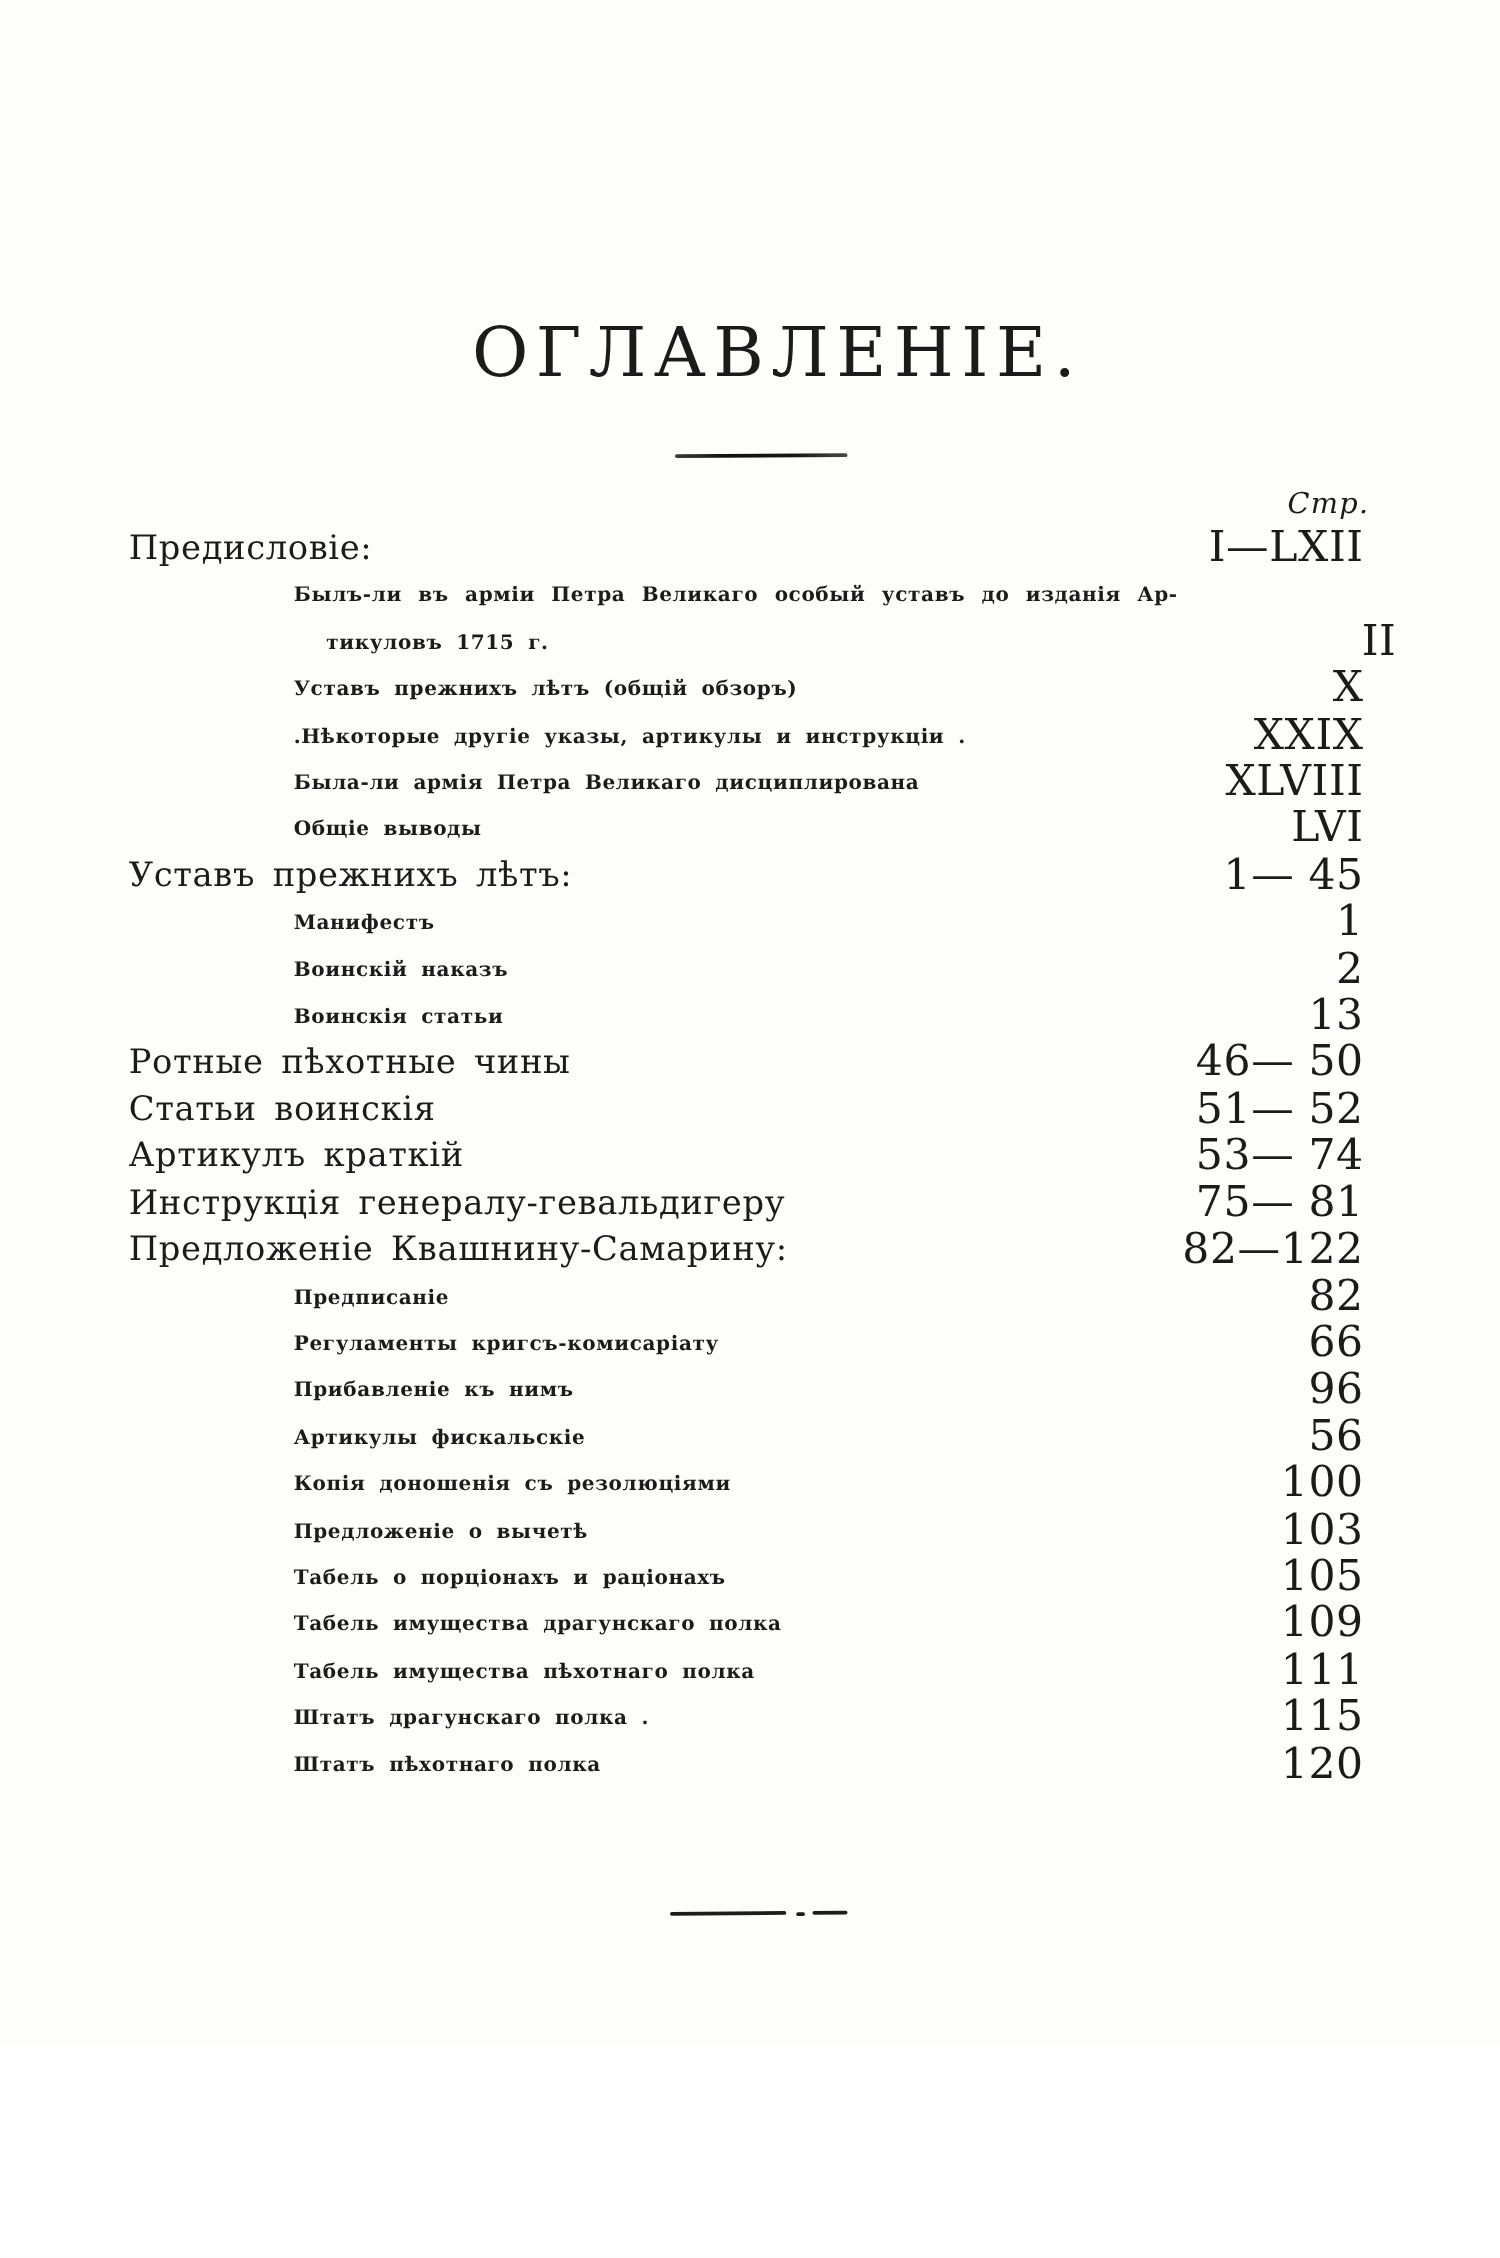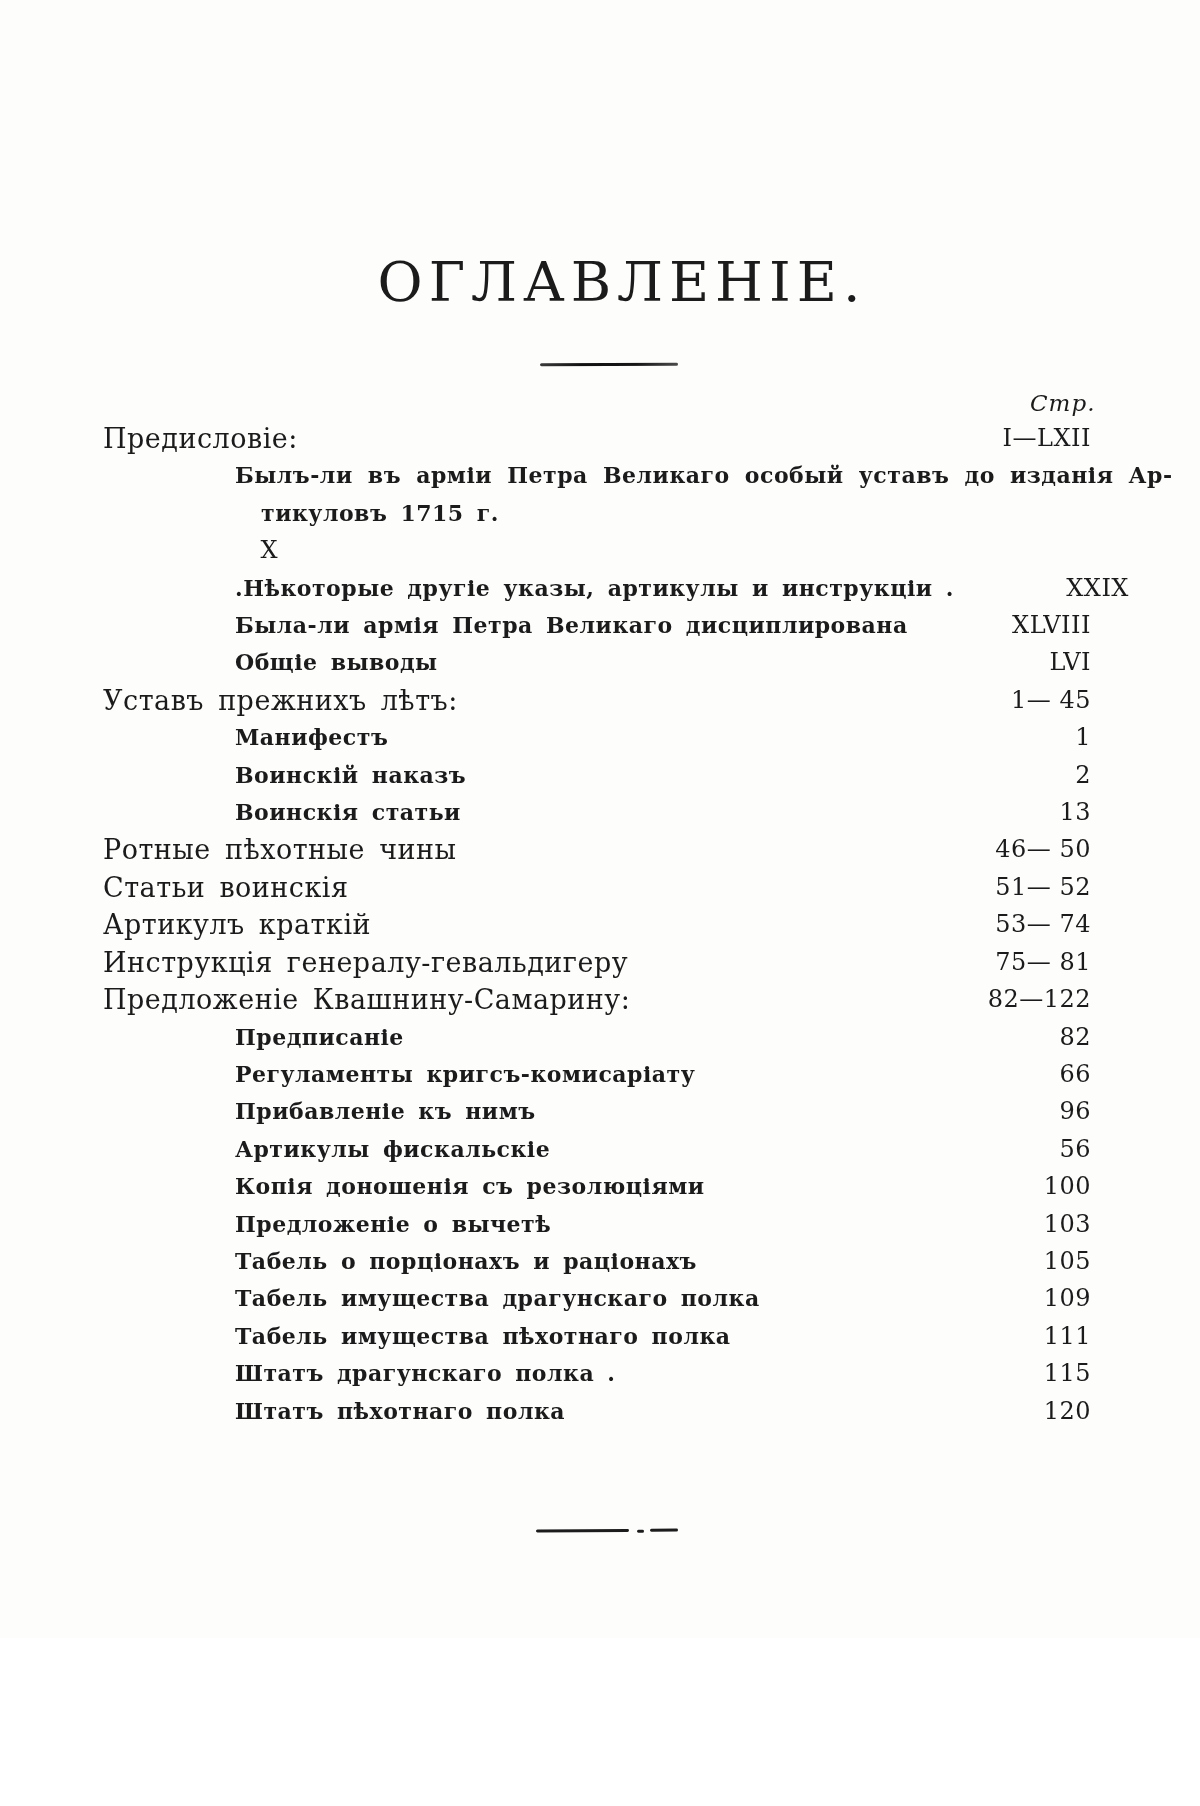--- a/index.html
+++ b/index.html
@@ -65,35 +65,35 @@
     white-space: nowrap;
   }
 
   .toc-row.level-0 .toc-line {
     font-size: 27px;
     word-spacing: 5px;
     letter-spacing: 0.5px;
   }
 
   .toc-row.level-1 .toc-line {
-    font-size: 22px;
+    font-size: 16px;
     font-weight: 700;
     word-spacing: 5px;
     letter-spacing: 0.5px;
     padding-left: 132px;
   }
 
   .toc-row.level-1 .toc-line.justify-line { word-spacing: 7px; }
   .toc-row.level-1 .toc-line.cont-line { padding-left: 158px; }
 
   .toc-page {
     flex: 0 0 auto;
     min-width: 175px;
     text-align: right;
-    font-size: 24px;
+    font-size: 34px;
     line-height: 37.4px;
     white-space: pre;
     letter-spacing: 0.5px;
   }
 
   .bottom-rule {
     position: absolute;
     top: 1529px;
     left: 536px;
     width: 150px;
@@ -143,20 +143,24 @@
   </div>
       <div class="toc-row level-1">
     <div class="toc-label">
 
     <div class="toc-line justify-line">Былъ-ли въ арміи Петра Великаго особый уставъ до изданія Ар-</div>
           <div class="toc-line cont-line">тикуловъ 1715 г.</div>
         </div>
     <div class="toc-page">II</div>
   </div>
       <div class="toc-row level-1">
+    <div class="toc-label">
+
+    <div class="toc-line">Уставъ прежнихъ лѣтъ (общій обзоръ)</div>
+        </div>
     <div class="toc-page">X</div>
   </div>
       <div class="toc-row level-1">
     <div class="toc-label">
 
     <div class="toc-line">.Нѣкоторые другіе указы, артикулы и инструкціи .</div>
         </div>
     <div class="toc-page">XXIX</div>
   </div>
       <div class="toc-row level-1">

